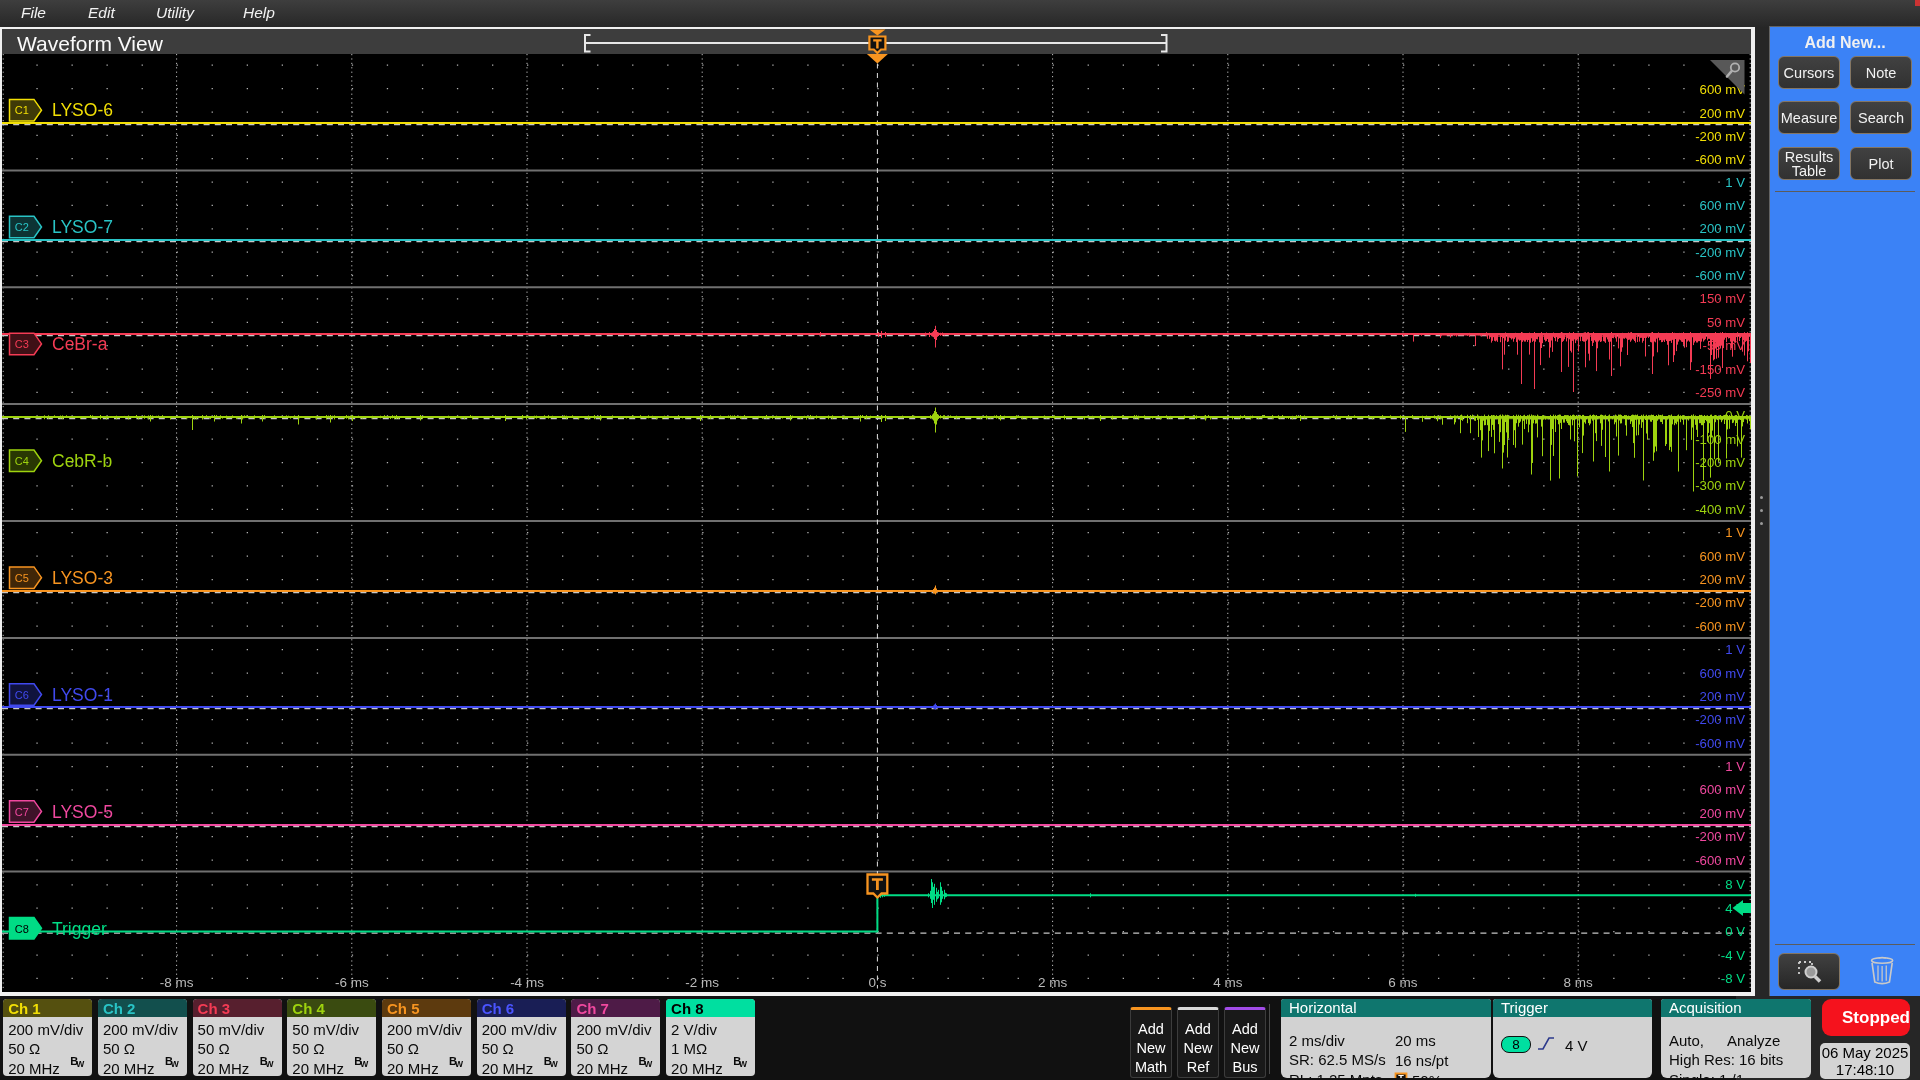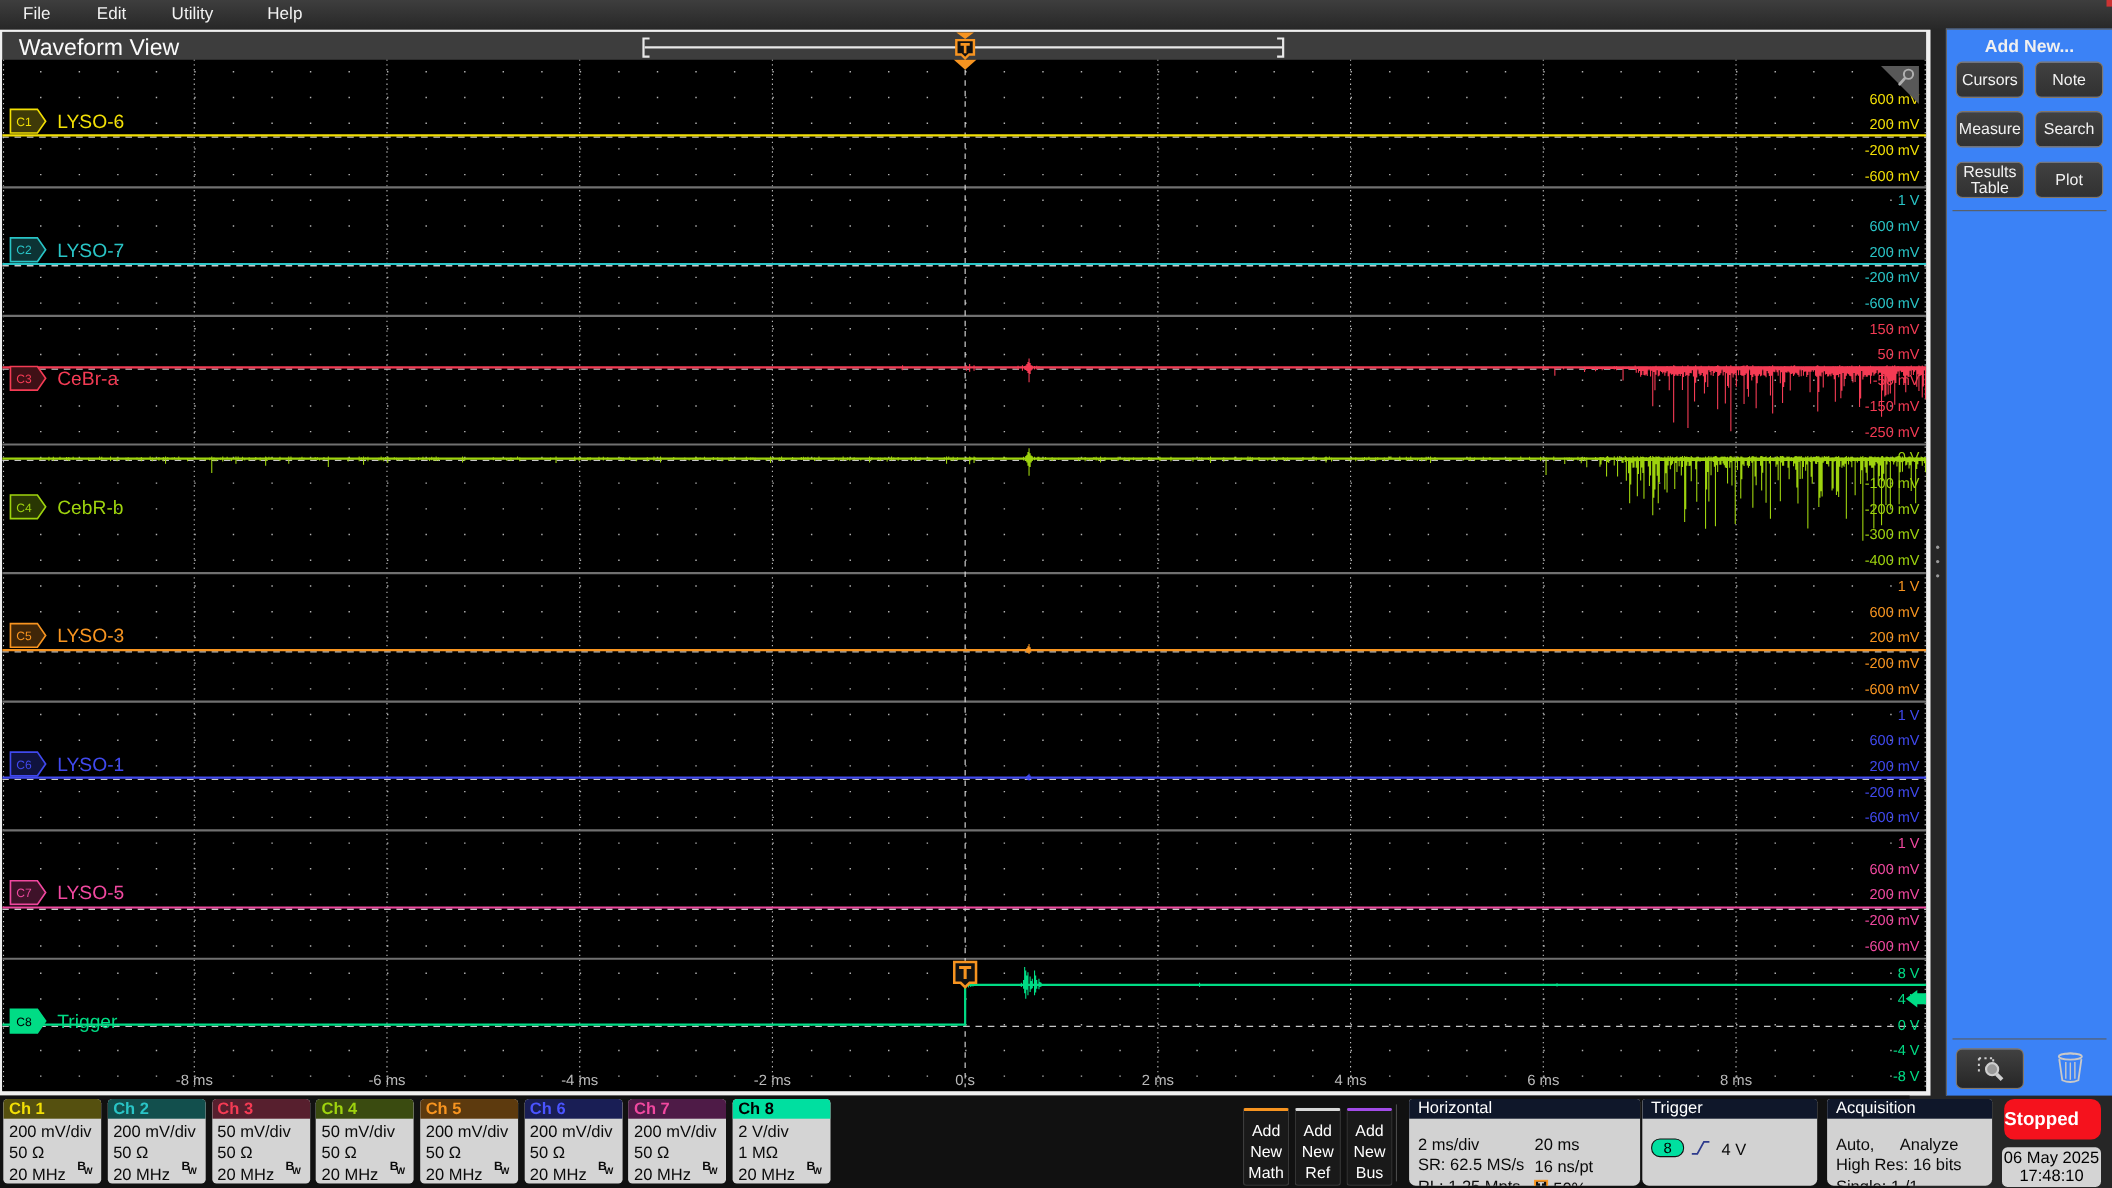--- a/index.html
+++ b/index.html
@@ -1,17 +1,17 @@
 <!DOCTYPE html>
 <html><head><meta charset="utf-8"><style>
 * { margin:0; padding:0; box-sizing:border-box; }
 html,body { width:1920px; height:1080px; overflow:hidden; background:#262626;
   font-family:"Liberation Sans", sans-serif; }
 #menubar { position:absolute; left:0; top:0; width:1920px; height:27px;
-  background:linear-gradient(#3e3e3e,#272727); color:#f2f2f2; font-size:15.5px; }
+  background:linear-gradient(#3e3e3e,#272727); color:#f2f2f2; font-size:15.5px;font-style:italic; }
 #menubar span { position:absolute; top:4px; }
 #appdot { position:absolute; right:0; top:0; width:5px; height:6px; background:#c33; }
 #wavepanel { position:absolute; left:0; top:27px; width:1755px; height:969px;
   background:#f0f0f0; }
 #titlebar { position:absolute; left:2px; top:2px; width:1749px; height:25px;
   background:#3d3d3d; color:#fafafa; font-size:21px; }
 #titlebar .t { position:absolute; left:15px; top:3px; }
 #plotwrap { position:absolute; left:2px; top:27px; width:1749px; height:937.5px; background:#000; }
 #sidebar { position:absolute; left:1769px; top:26px; width:151px; height:970px;
   background:#3b82f6; border-top:1px solid #636363; border-left:1px solid #636363; color:#f0f0f0; }
@@ -27,24 +27,24 @@
 .chb { position:absolute; top:2.5px; width:89px; height:77.5px; border-radius:4px; overflow:hidden; background:#d4d4d4; }
 .chh { height:18.5px; font-size:15px; font-weight:bold; padding:1px 0 0 5px; }
 .chbody { color:#0a0a0a; font-size:15px; padding:2.5px 0 0 5px; line-height:19.7px; position:relative; }
 .bw { position:absolute; right:14px; bottom:7px; font-size:11px; font-weight:bold; }
 .bw2 { position:absolute; right:8px; bottom:4px; font-size:8.5px; font-weight:bold; }
 .addb { position:absolute; top:11px; width:42px; height:71px; background:#191919;
   border:1px solid #3c3c3c; border-radius:3px; color:#fff; font-size:14.5px;
   text-align:center; line-height:19px; padding-top:10px; }
 #vsep { position:absolute; left:1269px; top:8px; height:70px; width:0; border-left:1px solid #4a4a4a; }
 .panel { position:absolute; top:3px; height:79px; background:#d2d2d2; border-radius:3px 3px 6px 6px; overflow:hidden; }
-.panel .ph { height:17.5px; background:#0f172a; color:#fff; font-size:15px; padding:0 0 0 8px; }
+.panel .ph { height:17.5px; background:#0f766e; color:#fff; font-size:15px; padding:0 0 0 8px; }
 .panel .pb { color:#0a0a0a; font-size:15px; padding:2px 0 0 8px; line-height:19.8px; position:relative;margin-top:12px; }
 #stopped { position:absolute; left:1822px; top:2.5px; width:88px; height:37px; background:#f5121d;
-  border-radius:9px; color:#fff; font-weight:bold; font-size:17px; text-align:left; line-height:37px; }
+  border-radius:9px; color:#fff; font-weight:bold; font-size:17px; text-align:right; line-height:37px; }
 #datebox { position:absolute; left:1820px; top:46.5px; width:90px; height:36px; background:#d4d4d4;
   border-radius:5px; color:#000; font-size:15px; text-align:center; line-height:17.5px; padding-top:1px; }
 .zbtn { position:absolute; left:8px; top:926px; width:62px; height:37px;
   background:linear-gradient(#414141,#262626); border:1px solid #847663; border-radius:6px; }
 </style></head><body>
 <div id="menubar">
     <span style="left:21px">File</span>
     <span style="left:88px">Edit</span>
     <span style="left:156px">Utility</span>
     <span style="left:243px">Help</span>

